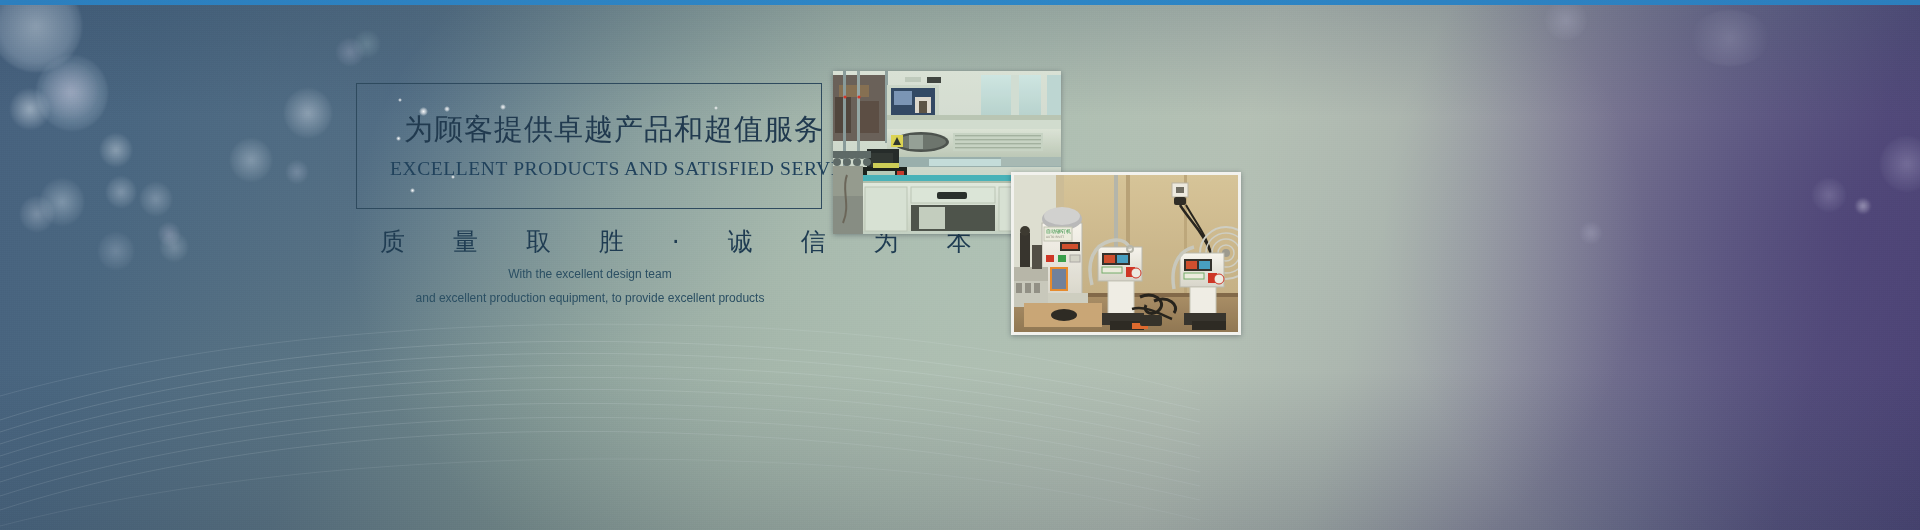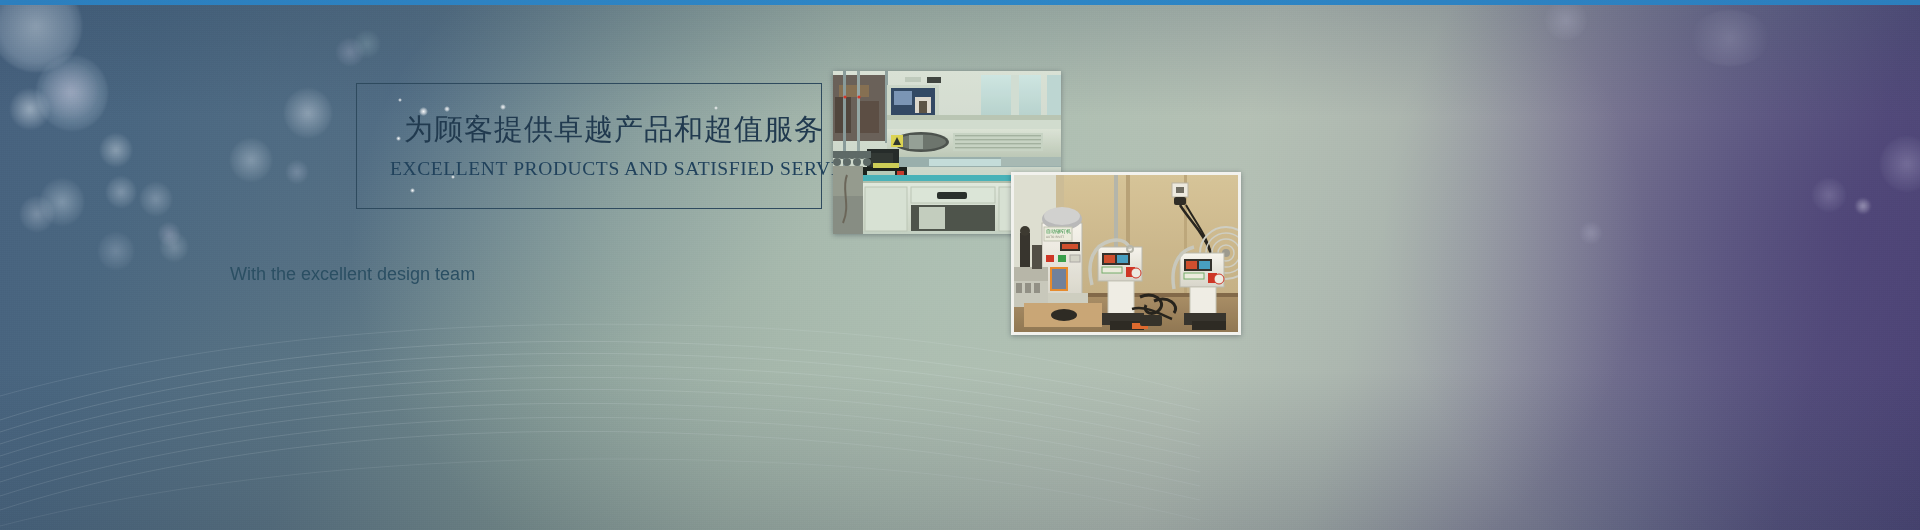--- a/index.html
+++ b/index.html
@@ -94,22 +94,23 @@
     position:absolute;left:360px;top:225px;width:460px;
     text-align:center;
     font-family:"DejaVu Sans","Liberation Sans",sans-serif;
     font-size:25px;color:#1f3c52;
     letter-spacing:20px;
     text-indent:20px;
     white-space:nowrap;
   }
   .para{
     position:absolute;left:230px;top:263px;width:720px;
+    text-align:center;
     font-family:"Liberation Sans","DejaVu Sans",sans-serif;
-    font-size:18px;line-height:23.5px;color:#2b4f63;
+    font-size:12px;line-height:23.5px;color:#2b4f63;
   }
   .para div{white-space:nowrap;}
 
   
   .photo{
     position:absolute;
     overflow:hidden;
     background:#b9b6ac;
     box-shadow:0 1px 5px rgba(20,30,45,.35);
   }
@@ -184,23 +185,25 @@
   <div class="grain"></div>
   <div class="top-strip"></div>
 
   <div class="text-wrap">
     <div class="frame"></div>
 
     <div class="headline-cn">为顾客提供卓越产品和超值服务</div>
 
     <div class="headline-en">EXCELLENT PRODUCTS AND SATISFIED SERVICE</div>
 
+    <div class="slogan">质 量 取 胜 · 诚 信 为 本</div>
 
     <div class="para">
       <div>With the excellent design team</div>
+      <div>and excellent production equipment, to provide excellent products</div>
     </div>
   </div>
 
   <div class="photo photo-1">
     <svg viewBox="0 0 228 163" preserveAspectRatio="none">
       <defs>
         <linearGradient id="p1wall" x1="0" y1="0" x2="0" y2="1">
           <stop offset="0" stop-color="#e6e8dc"></stop>
             <stop offset="1" stop-color="#cfd6c8"></stop>
         </linearGradient>

